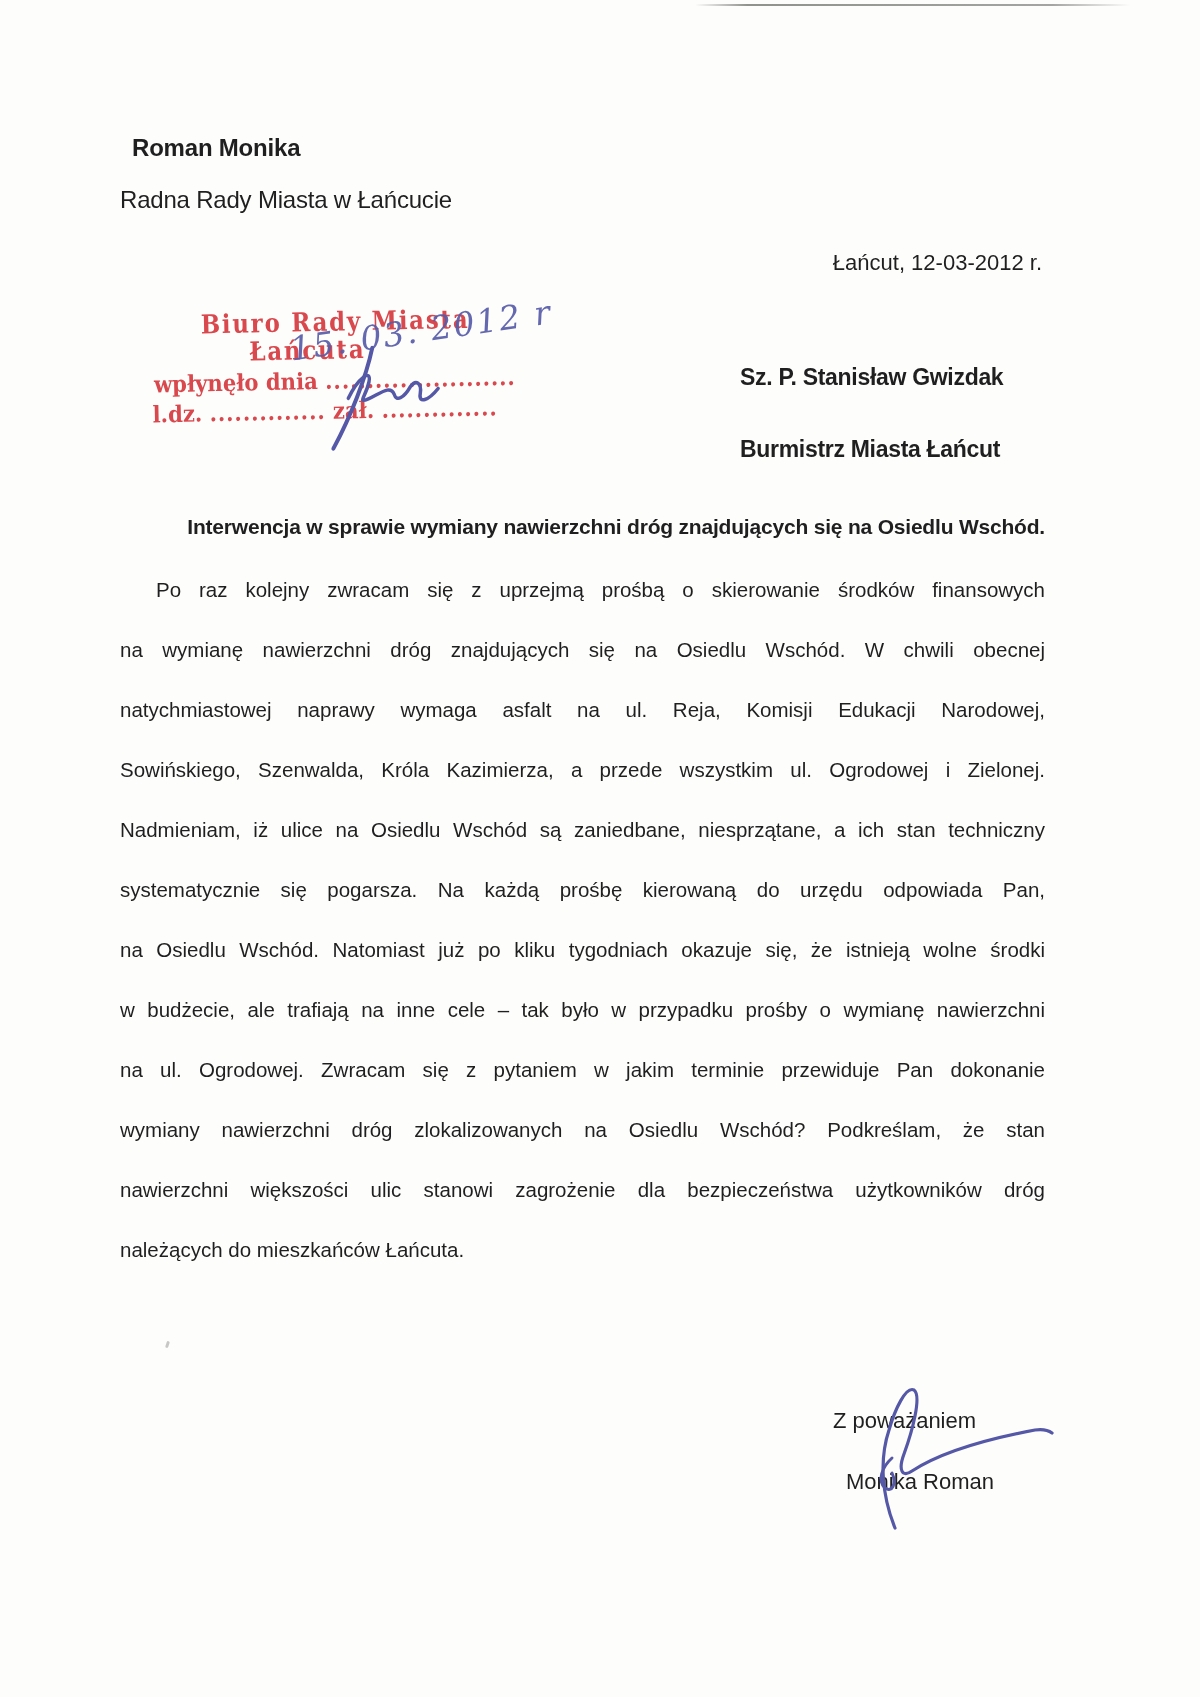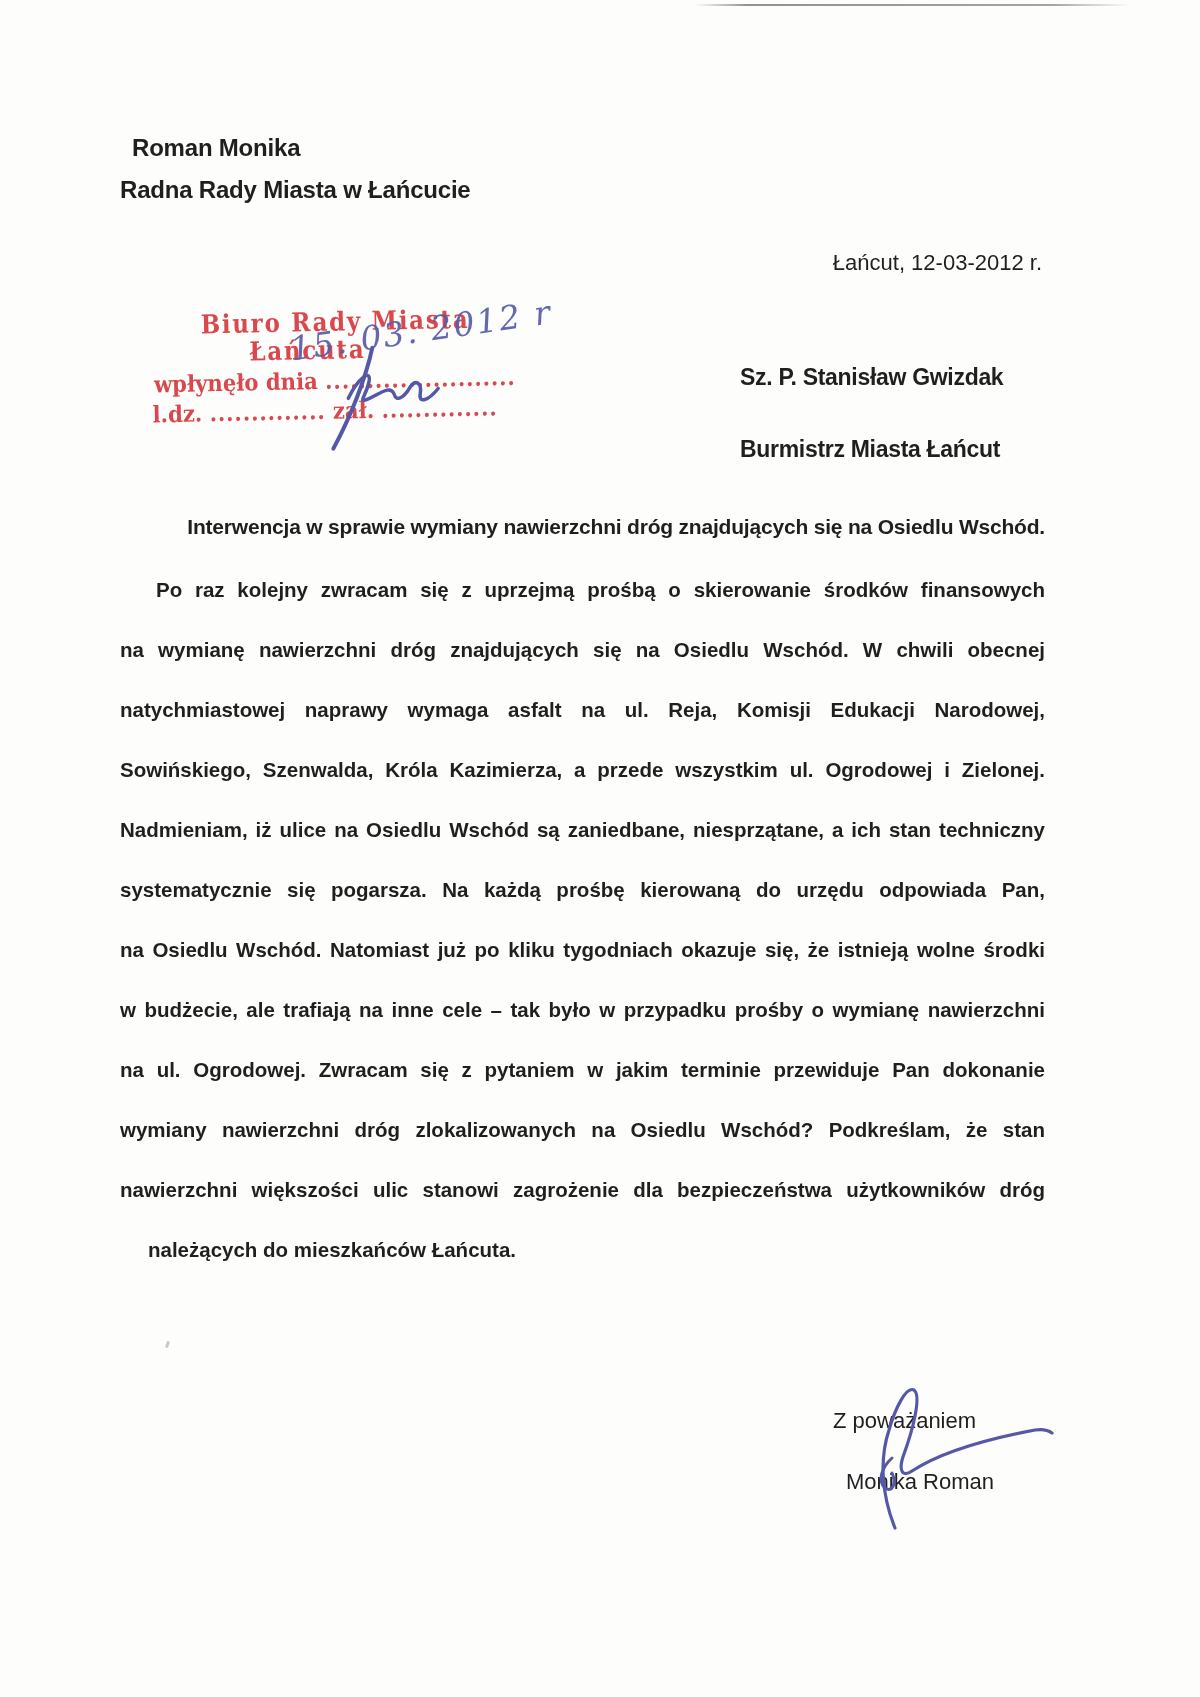--- a/index.html
+++ b/index.html
@@ -16,21 +16,21 @@
   .scan-line-top{
     position:absolute;left:695px;top:4px;width:435px;height:2px;
     background:linear-gradient(90deg,rgba(55,58,52,0),rgba(55,58,52,.55) 12%,rgba(55,58,52,.45) 82%,rgba(55,58,52,0));
   }
   .scan-mark{
     position:absolute;left:166px;top:1341px;width:3px;height:7px;
     background:#9a9a9a;opacity:.55;transform:rotate(18deg);border-radius:2px;
   }
   
   .sender-name{position:absolute;left:120px;top:134px;font-size:24px;font-weight:bold;letter-spacing:-.2px;margin-left:12px;}
-  .sender-title{position:absolute;left:120px;top:176px;font-size:24px;font-weight:bold;letter-spacing:-.2px;}
+  .sender-title{position:absolute;left:120px;top:186px;font-size:24px;font-weight:normal;letter-spacing:-.2px;}
   
   .dateline{position:absolute;right:158px;top:250px;font-size:22px;}
   
   .stamp{
     position:absolute;left:150px;top:298px;width:430px;height:170px;
     transform:rotate(-1.2deg);
     color:#d9484d;
     font-family:"DejaVu Serif",serif;
     font-weight:bold;
   }
@@ -46,23 +46,23 @@
     transform:rotate(-7deg);white-space:nowrap;letter-spacing:2px;
   }
   .stamp-ink-svg{position:absolute;left:168px;top:42px;}
   
   .recipient-line1{position:absolute;left:740px;top:364px;font-size:23px;font-weight:bold;letter-spacing:-.3px;}
   .recipient-line2{position:absolute;left:740px;top:436px;font-size:23px;font-weight:bold;letter-spacing:-.3px;}
   
   .subject{position:absolute;left:120px;top:515px;width:925px;font-size:21px;font-weight:bold;letter-spacing:-.2px;text-align:right;}
   
   .body-block{position:absolute;left:120px;top:560px;width:925px;font-size:20.5px;}
-  .body-line{height:60px;line-height:60px;text-align:justify;text-align-last:justify;white-space:normal;font-weight:bold;}
+  .body-line{height:60px;line-height:60px;text-align:justify;text-align-last:justify;white-space:normal;}
   .body-line.first{padding-left:36px;width:889px;}
-  .body-line.last{text-align-last:left;margin-left:28px;}
+  .body-line.last{text-align-last:left;}
   
   .valediction{position:absolute;left:833px;top:1408px;font-size:22px;}
   .signatory{position:absolute;left:846px;top:1469px;font-size:22px;}
   .signature-svg{position:absolute;left:845px;top:1380px;}
   svg path{fill:none;stroke-linecap:round;stroke-linejoin:round;}
 </style>
 </head>
 <body>
 
 <div class="page">

